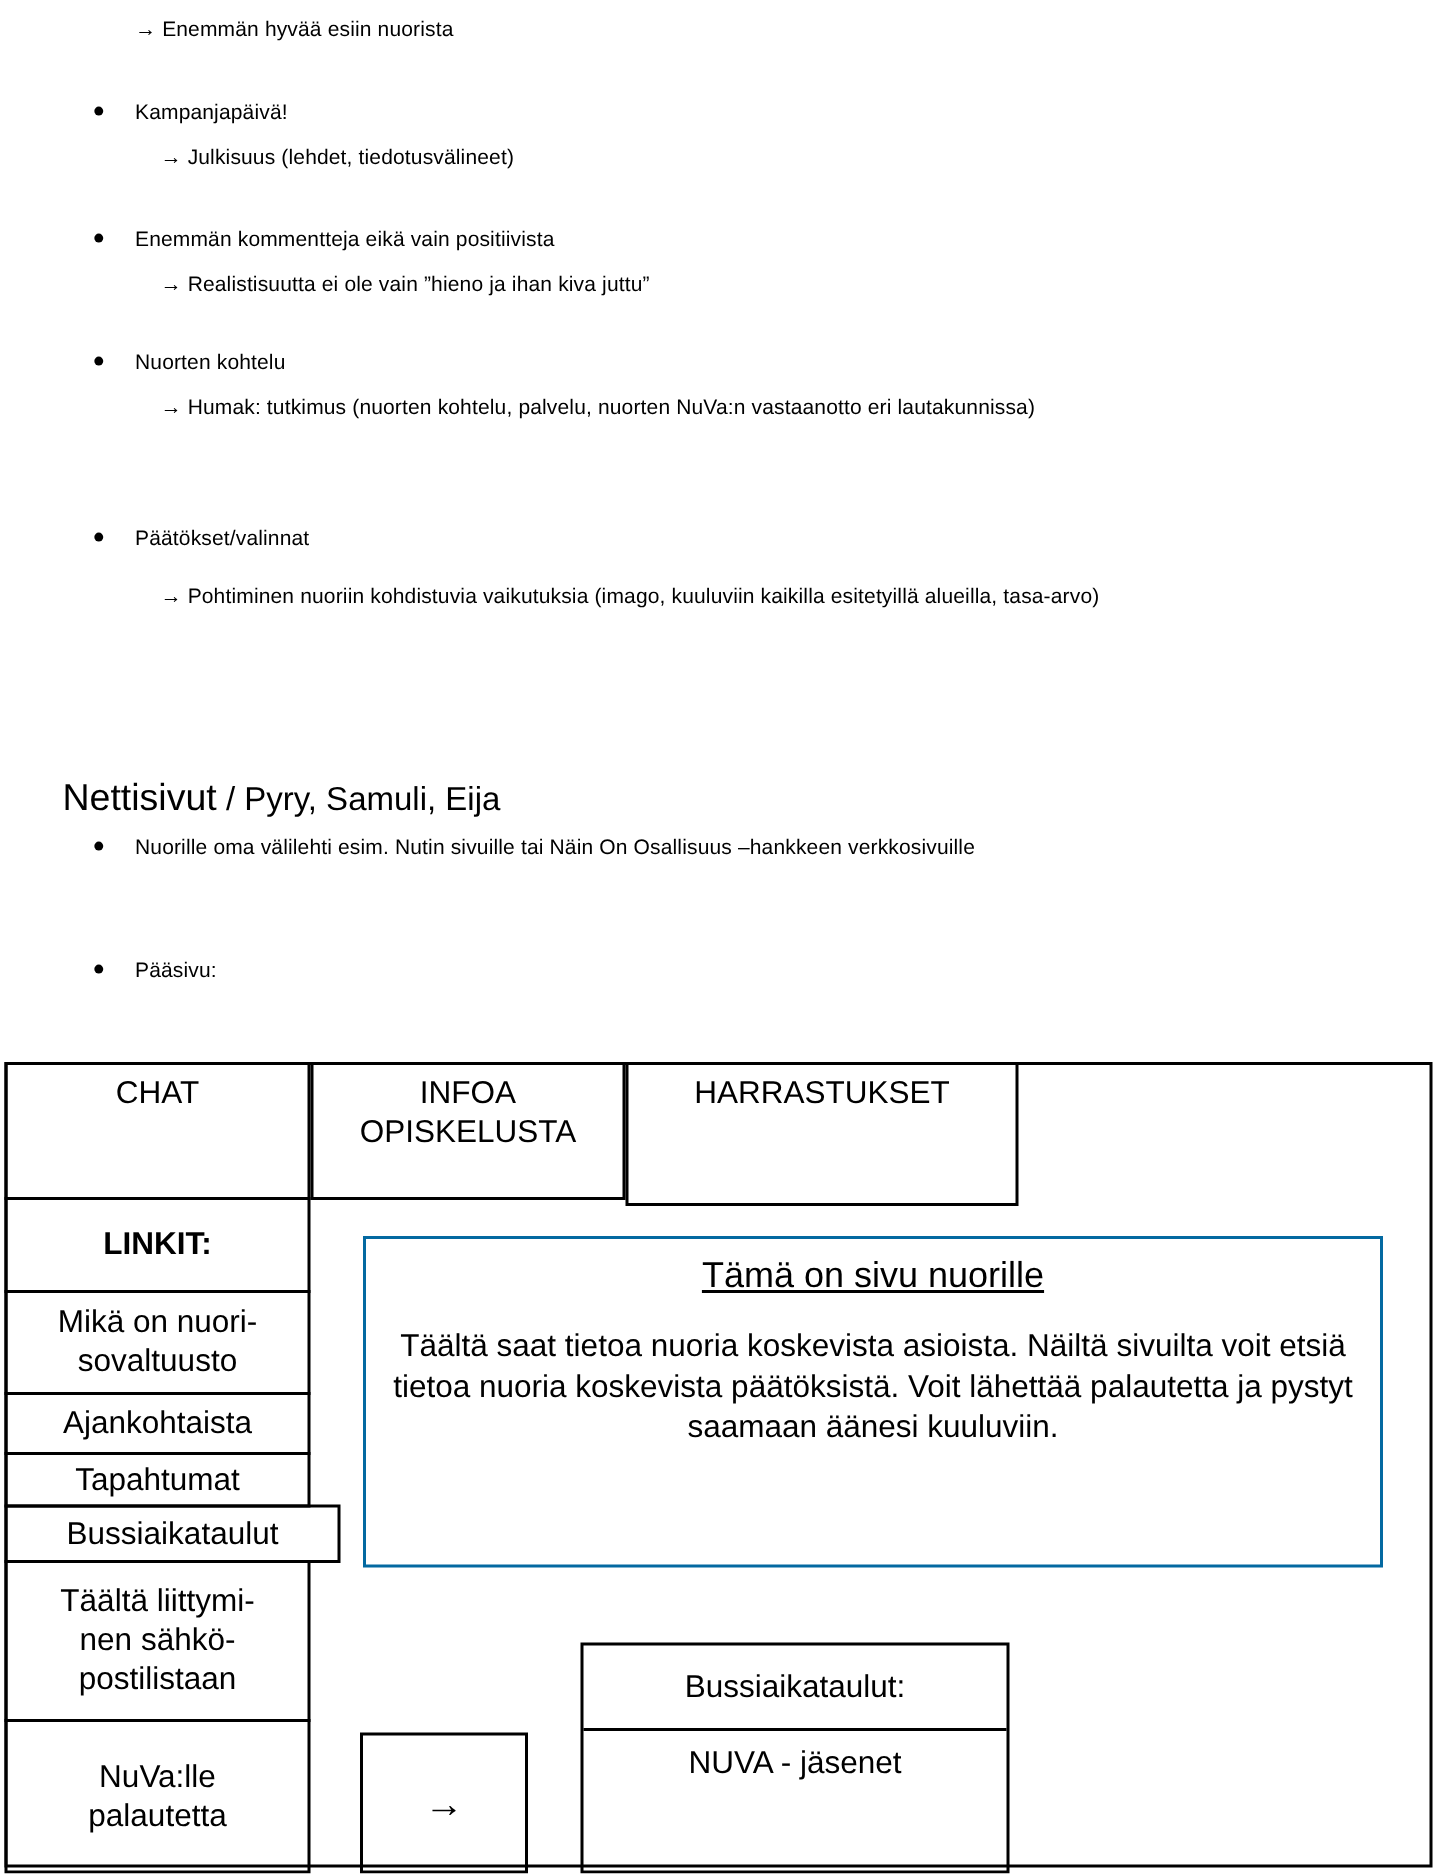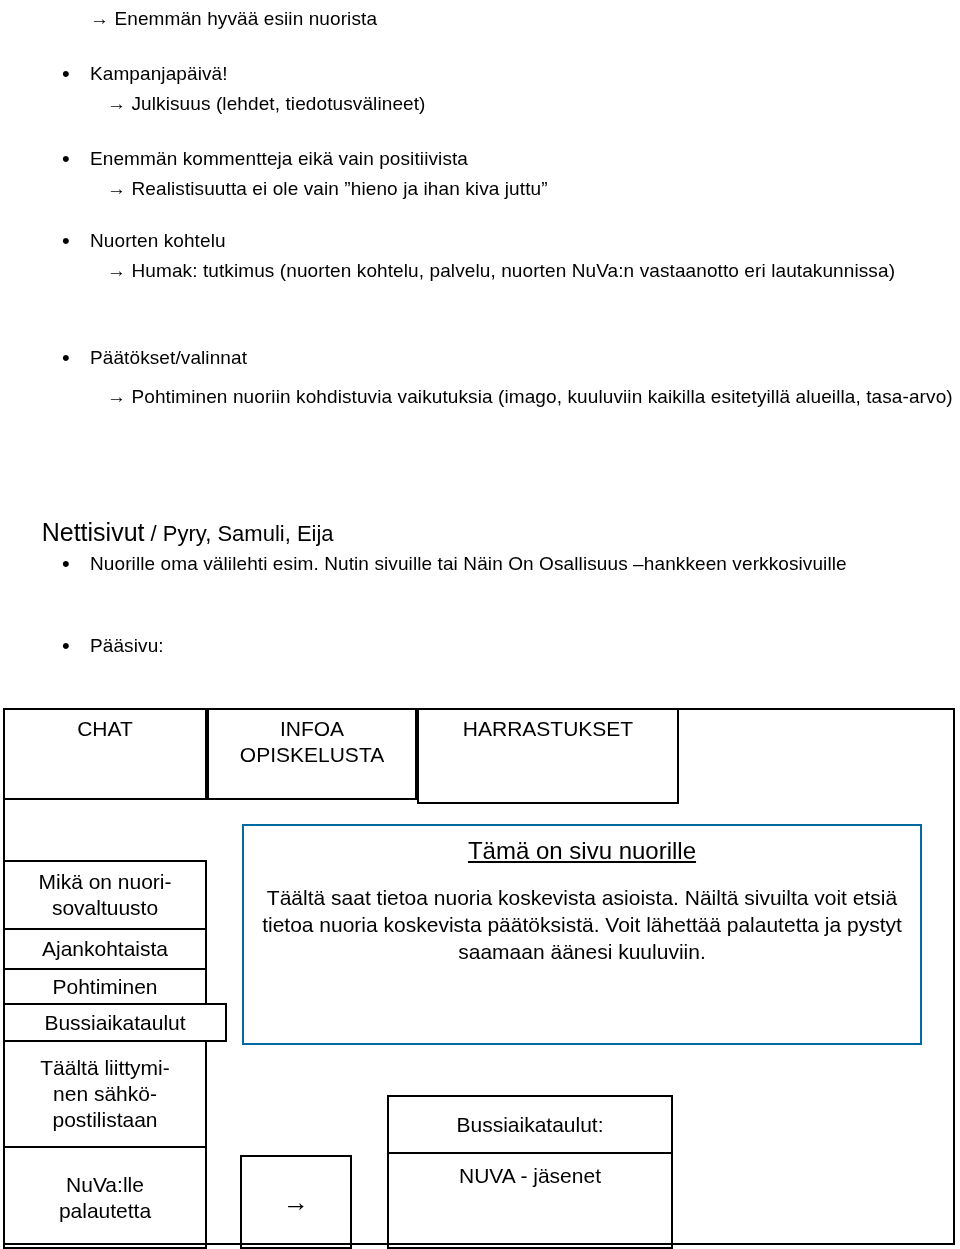--- a/index.html
+++ b/index.html
@@ -19,21 +19,21 @@
   
   .slide-text {
     position: absolute;
     left: 0; top: 0;
     width: 960px;
   }
 
   .line {
     position: absolute;
     white-space: pre;
-    font-size: 19px;
+    font-size: 14px;
     line-height: 28px;
     letter-spacing: 0.1px;
   }
   .line.wrap { white-space: normal; }
 
   .bullet-dot {
     position: absolute;
     font-size: 22px;
     line-height: 28px;
   }
@@ -177,30 +177,33 @@
     <span>CHAT</span>
   </div>
   <div class="nav-cell" style="left:202px; top:-2px; width:210px; height:92px; white-space:pre-line;">
     <span style="white-space:pre-line;">INFOA
 OPISKELUSTA</span>
   </div>
   <div class="nav-cell" style="left:412px; top:-2px; width:262px; height:96px;">
     <span>HARRASTUKSET</span>
   </div>
 
+  <div class="link-cell bold" style="left:-2px; top:88px; width:204px; height:64px;">
+    <span>LINKIT:</span>
+  </div>
 
   <div class="link-cell" style="left:-2px; top:150px; width:204px; height:70px;">
     <span style="white-space:pre-line;">Mikä on nuori-
 sovaltuusto</span>
   </div>
   <div class="link-cell" style="left:-2px; top:218px; width:204px; height:42px;">
     <span style="white-space:pre-line;">Ajankohtaista</span>
   </div>
   <div class="link-cell" style="left:-2px; top:258px; width:204px; height:37px;">
-    <span style="white-space:pre-line;">Pohtiminen</span>
+    <span style="white-space:pre-line;">Tapahtumat</span>
   </div>
   <div class="link-cell" style="left:-2px; top:293px; width:224px; height:39px;">
     <span style="white-space:pre-line;">Bussiaikataulut</span>
   </div>
   <div class="link-cell" style="left:-2px; top:330px; width:204px; height:108px;">
     <span style="white-space:pre-line;">Täältä liittymi-
 nen sähkö-
 postilistaan</span>
   </div>
   <div class="link-cell" style="left:-2px; top:436px; width:204px; height:103px;">

